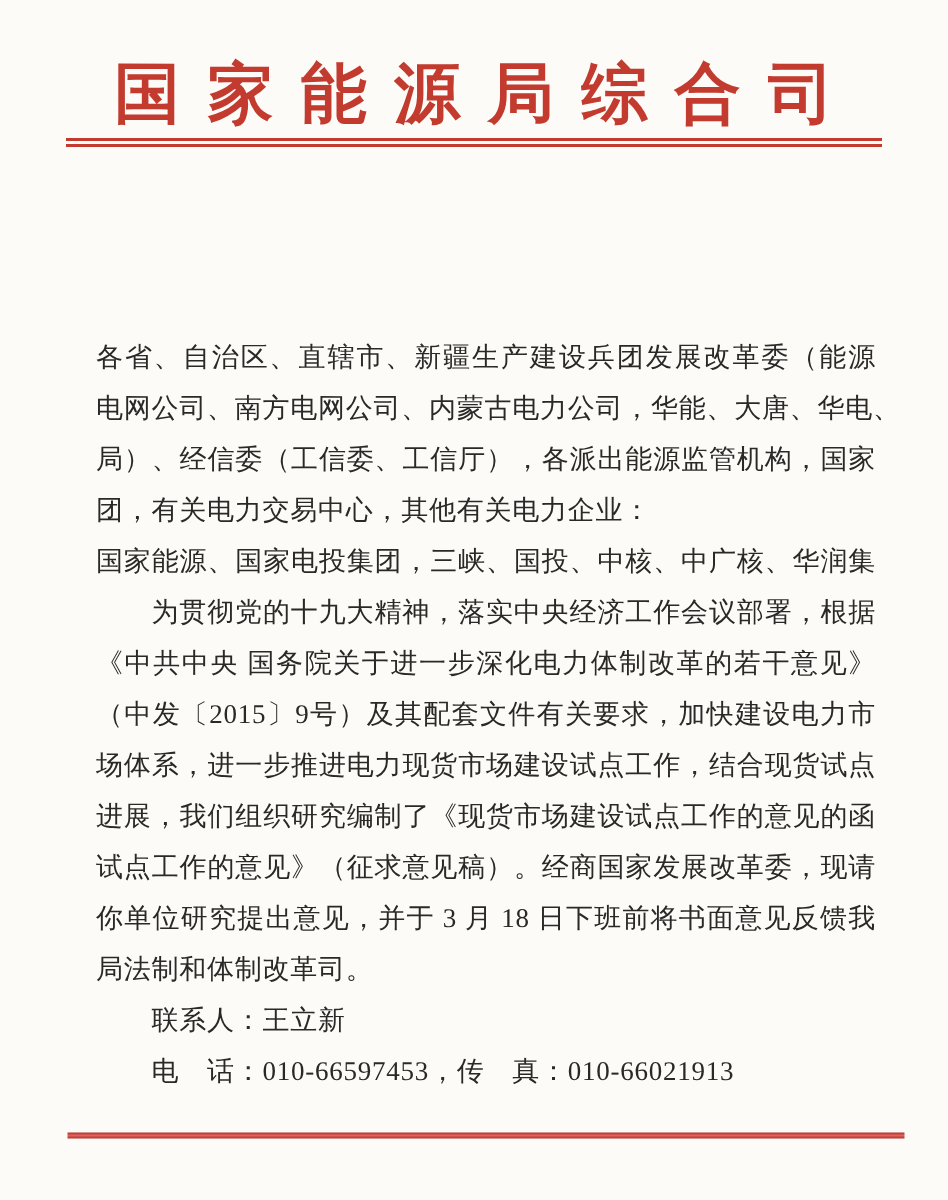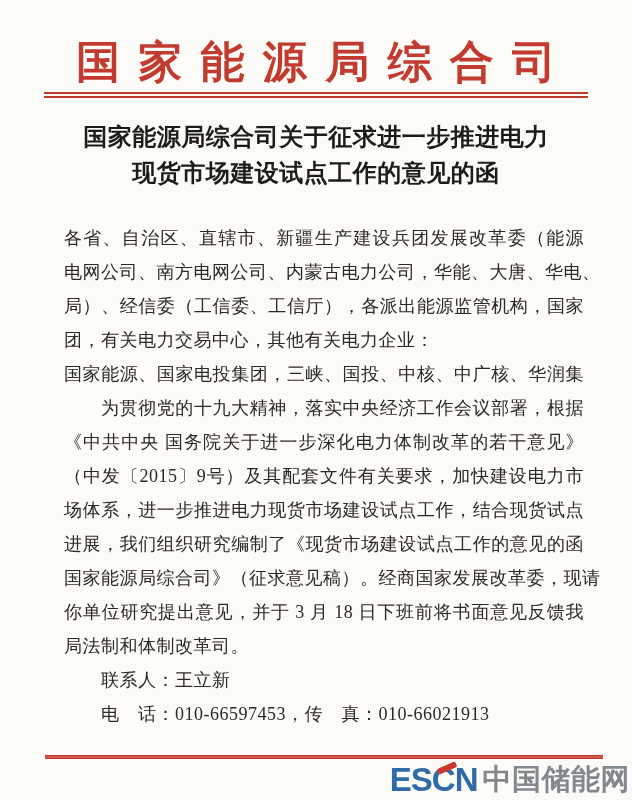--- a/index.html
+++ b/index.html
@@ -74,44 +74,35 @@
 </style>
 </head>
 <body>
 
 <div class="page" style="--paper: #fcfbf8; --ink: #2b2927; --red: #c23b2e; --logo-blue: #2e6ba8; --logo-red: #c9392f; --logo-gray: #83888e;">
 
   <div class="letterhead">国家能源局综合司</div>
 
   <div class="rule-double"></div>
 
-  <div class="doc-title">
-    <div>国家能源局综合司关于征求进一步推进电力</div>
-    <div>现货市场建设试点工作的意见的函</div>
-  </div>
 
   <div class="body-block">
       <div class="line j">各省、自治区、直辖市、新疆生产建设兵团发展改革委（能源</div>
       <div class="line j">电网公司、南方电网公司、内蒙古电力公司，华能、大唐、华电、</div>
       <div class="line j">局）、经信委（工信委、工信厅），各派出能源监管机构，国家</div>
       <div class="line">团，有关电力交易中心，其他有关电力企业：</div>
       <div class="line j">国家能源、国家电投集团，三峡、国投、中核、中广核、华润集</div>
       <div class="line j ind">为贯彻党的十九大精神，落实中央经济工作会议部署，根据</div>
       <div class="line j">《中共中央 国务院关于进一步深化电力体制改革的若干意见》</div>
       <div class="line j">（中发〔2015〕9号）及其配套文件有关要求，加快建设电力市</div>
       <div class="line j">场体系，进一步推进电力现货市场建设试点工作，结合现货试点</div>
       <div class="line j">进展，我们组织研究编制了《现货市场建设试点工作的意见的函</div>
-      <div class="line j">国家能源局综合司》（征求意见稿）。经商国家发展改革委，现请</div>
+      <div class="line j">试点工作的意见》（征求意见稿）。经商国家发展改革委，现请</div>
       <div class="line j">你单位研究提出意见，并于 3 月 18 日下班前将书面意见反馈我</div>
       <div class="line">局法制和体制改革司。</div>
       <div class="line ind">联系人：王立新</div>
       <div class="line ind">电　话：010-66597453，传　真：010-66021913</div>
     </div>
 
   <div class="rule-footer"></div>
 
-  <div class="logo">
-    <span class="logo-en">ESCN</span>
-    <span class="logo-accent"></span>
-    <span class="logo-cn">中国储能网</span>
-  </div>
 
 </div>
 
 </body></html>

